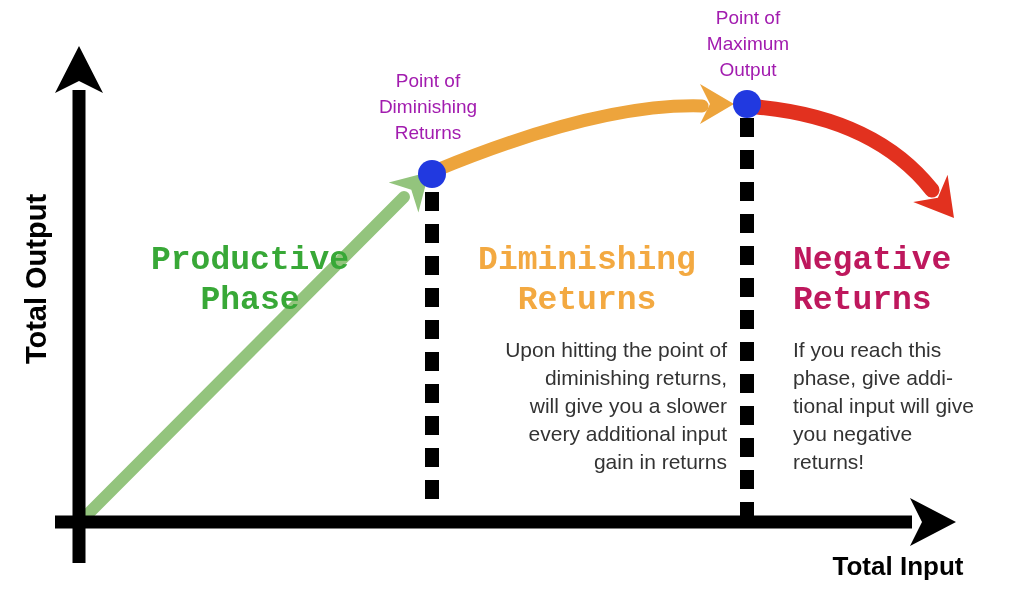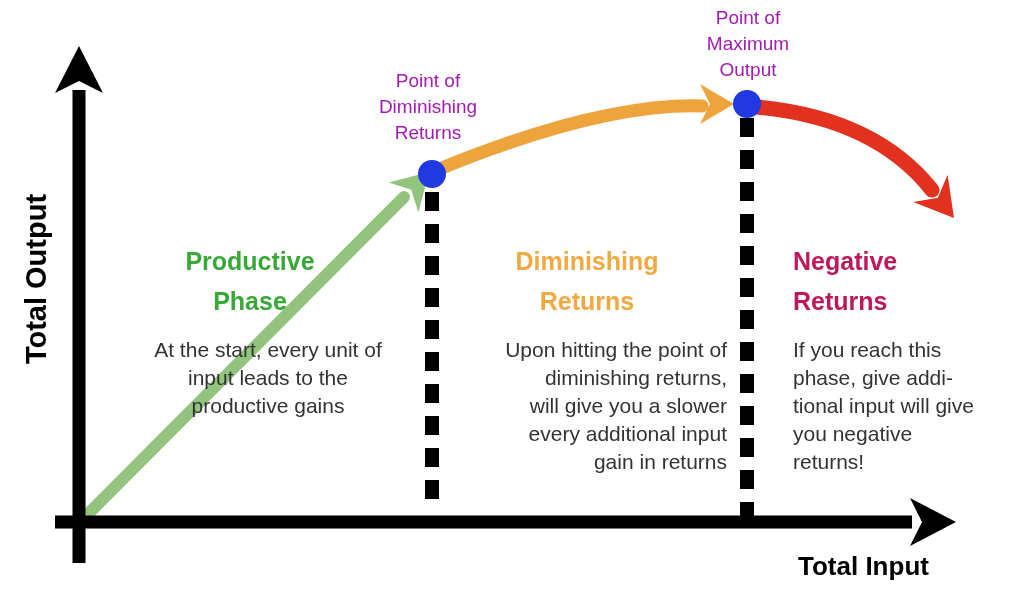--- a/index.html
+++ b/index.html
@@ -15,29 +15,29 @@
   .txt { position: absolute; }
   .txt div { white-space: nowrap; }
   .axis-label { font-weight: bold; color: #000; }
   .y-label {
     left: -112px; top: 261px; width: 300px; height: 36px;
     text-align: center; font-size: 29px;
     transform: rotate(-90deg);
   }
   .x-label {
     left: 798px; top: 551px; width: 200px;
-    font-size: 26px;
+    text-align: center; font-size: 26px;
   }
   .point-label {
     font-size: 19px; line-height: 26px; color: #a21caf; text-align: center;
   }
   .pl-diminishing { left: 338px; top: 68px; width: 180px; }
   .pl-maximum   { left: 658px; top: 5px;  width: 180px; }
   .phase-heading {
-    font-size: 25px; font-weight: bold; line-height: 40px; text-align: center;
+    font-size: 33px; font-weight: bold; line-height: 40px; text-align: center; font-family: Liberation Mono, monospace;
   }
   .ph-1 { left: 120px; top: 241px; width: 260px; }
   .ph-2 { left: 457px; top: 241px; width: 260px; }
   .ph-3 { left: 793px; top: 241px; width: 220px; text-align: left; }
   .phase-body {
     font-size: 21px; line-height: 28px; color: #333333; text-align: center;
   }
   .pb-1 { left: 128px; top: 336px; width: 280px; }
   .pb-2 { left: 447px; top: 336px; width: 280px; text-align: right; }
   .pb-3 { left: 793px; top: 336px; width: 220px; text-align: left; }
@@ -82,25 +82,20 @@
   <div class="txt point-label pl-maximum">
     <div>Point of</div>
     <div>Maximum</div>
     <div>Output</div>
   </div>
 
   <div class="txt phase-heading ph-1" style="color: rgb(56, 168, 55);">
     <div>Productive</div>
     <div>Phase</div>
   </div>
-  <div class="txt phase-body pb-1">
-    <div>At the start, every unit of</div>
-    <div>input leads to the</div>
-    <div>productive gains</div>
-  </div>
 
   <div class="txt phase-heading ph-2" style="color: rgb(243, 169, 65);">
     <div>Diminishing</div>
     <div>Returns</div>
   </div>
   <div class="txt phase-body pb-2">
     <div>Upon hitting the point of</div>
     <div>diminishing returns,</div>
     <div>will give you a slower</div>
     <div>every additional input</div>

